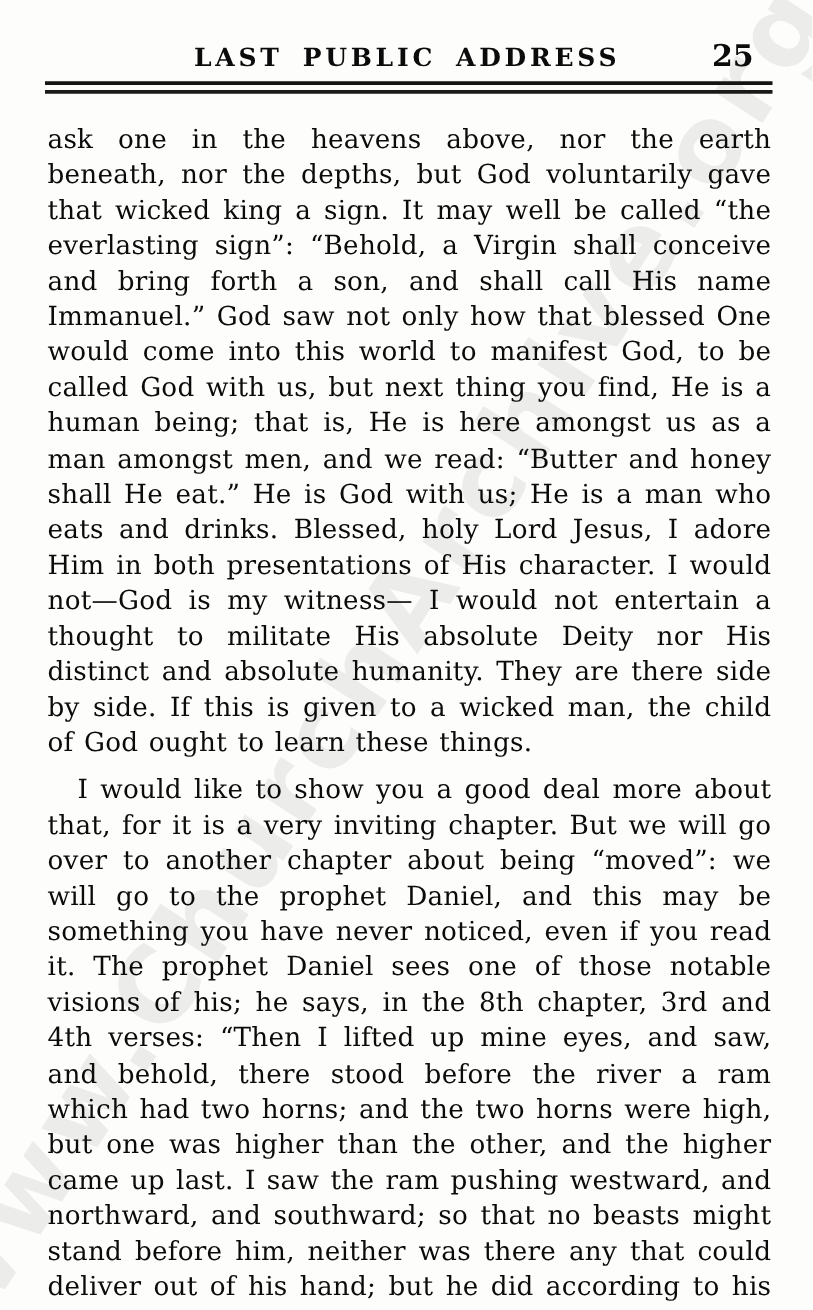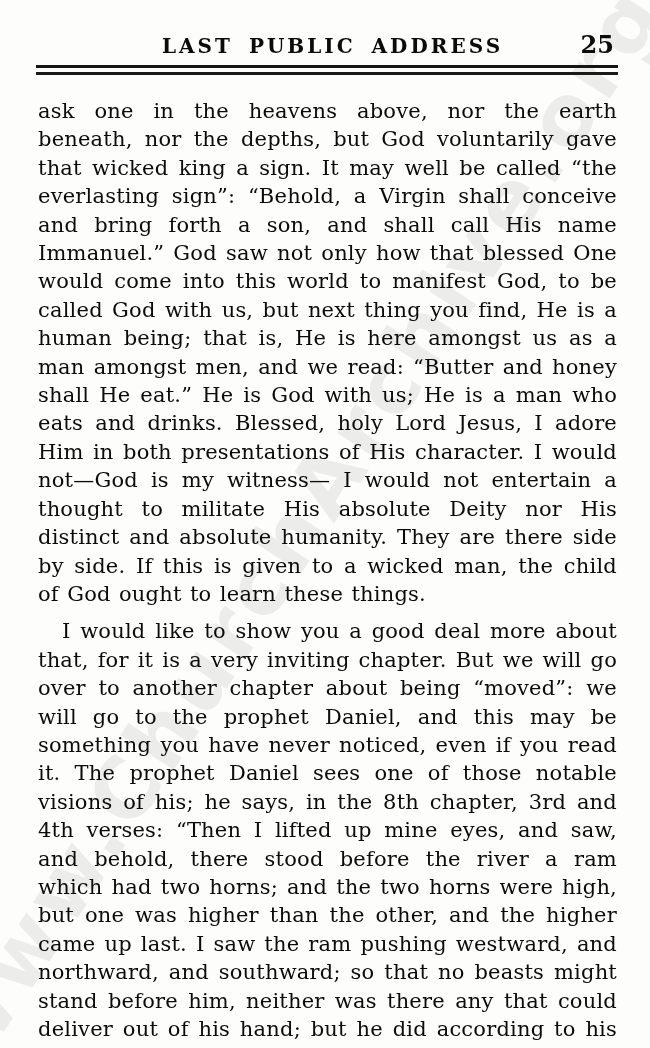--- a/index.html
+++ b/index.html
@@ -32,21 +32,21 @@
     pointer-events: none;
     z-index: 1;
   }
   .content {
     position: relative;
     z-index: 2;
   }
   .running-head {
     display: flex;
     align-items: baseline;
-    padding: 30px 36px 6px 38px;
+    padding: 30px 47px 6px 38px;
   }
   .head-spacer-left { flex: 1.6; }
   .head-spacer-right { flex: 1; }
   .head-title {
     font-size: 20px;
     font-weight: bold;
     letter-spacing: 3px;
     word-spacing: 6px;
     white-space: nowrap;
   }

